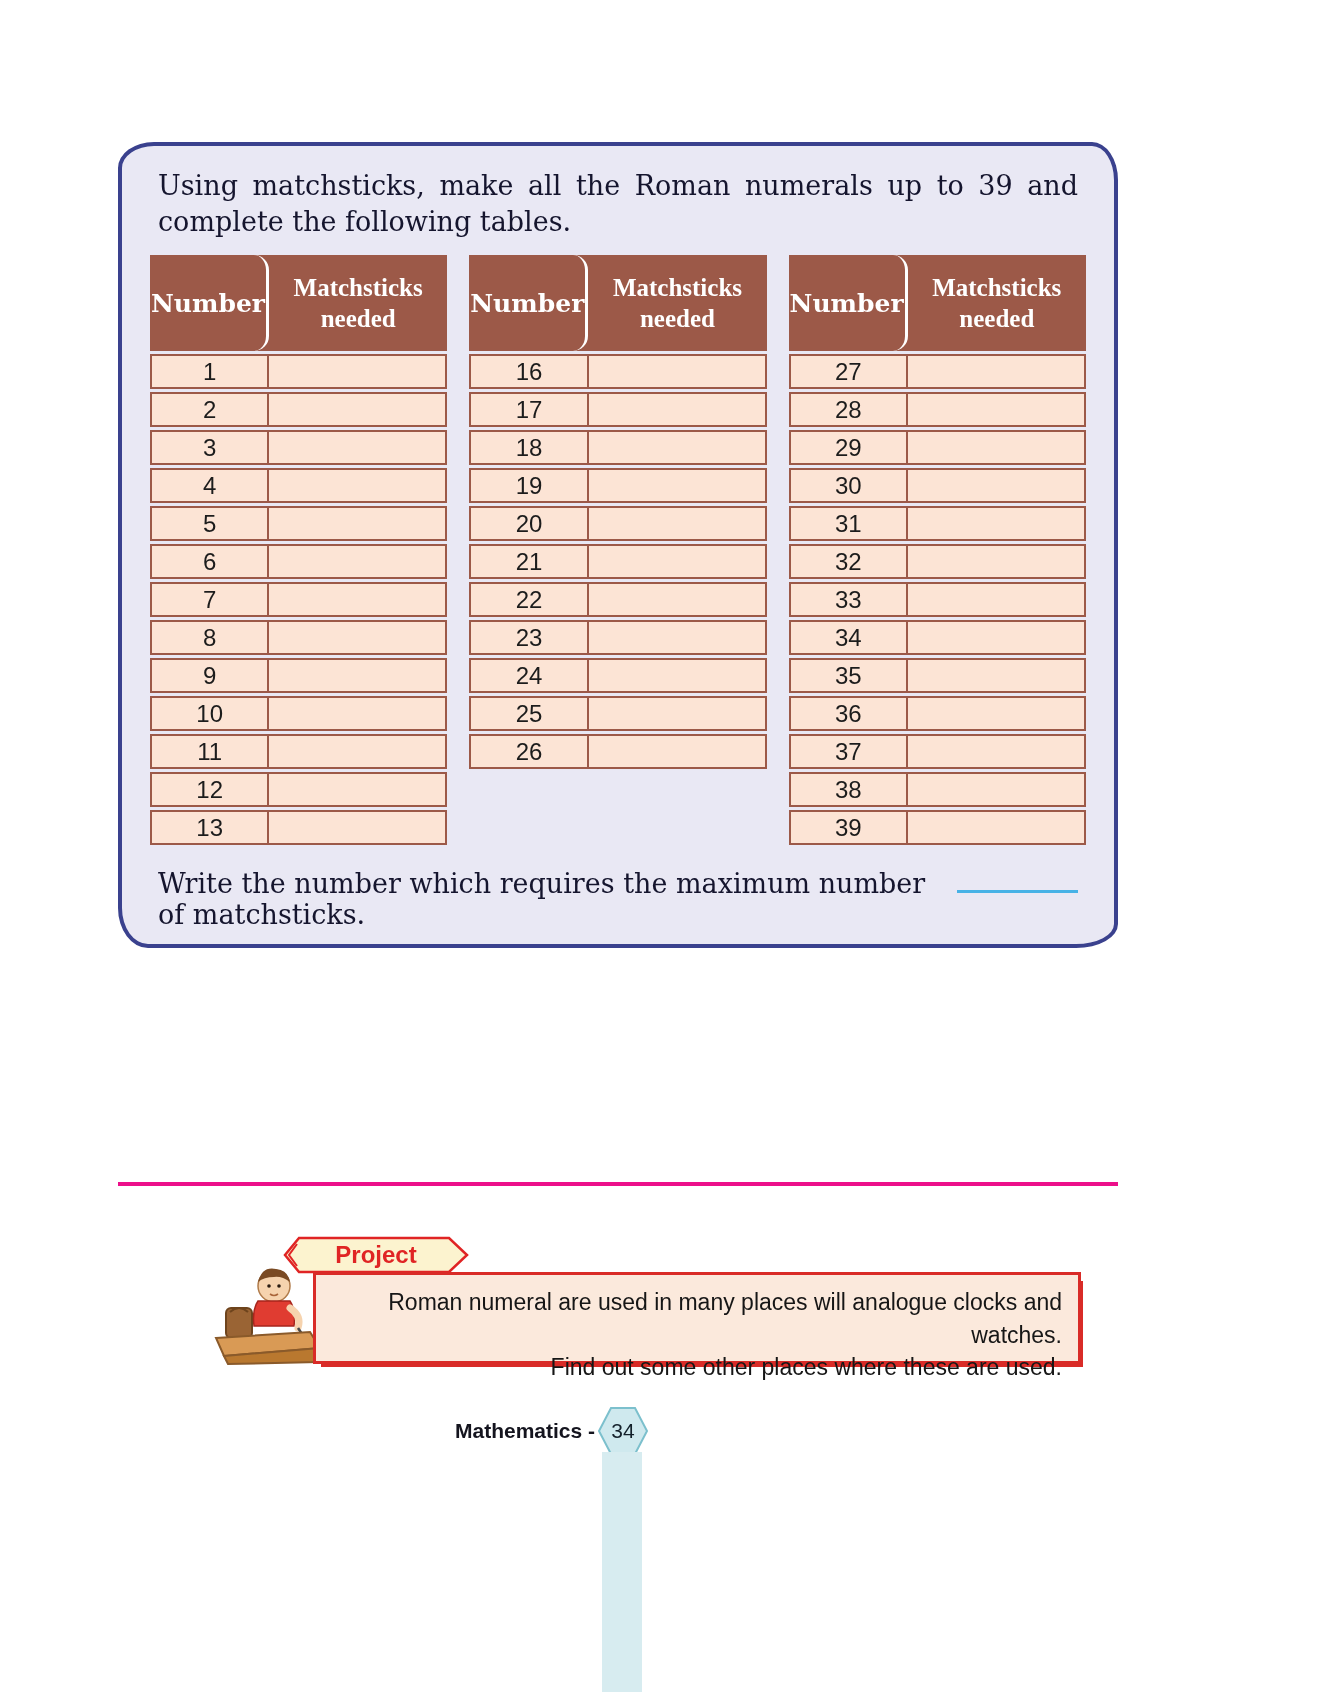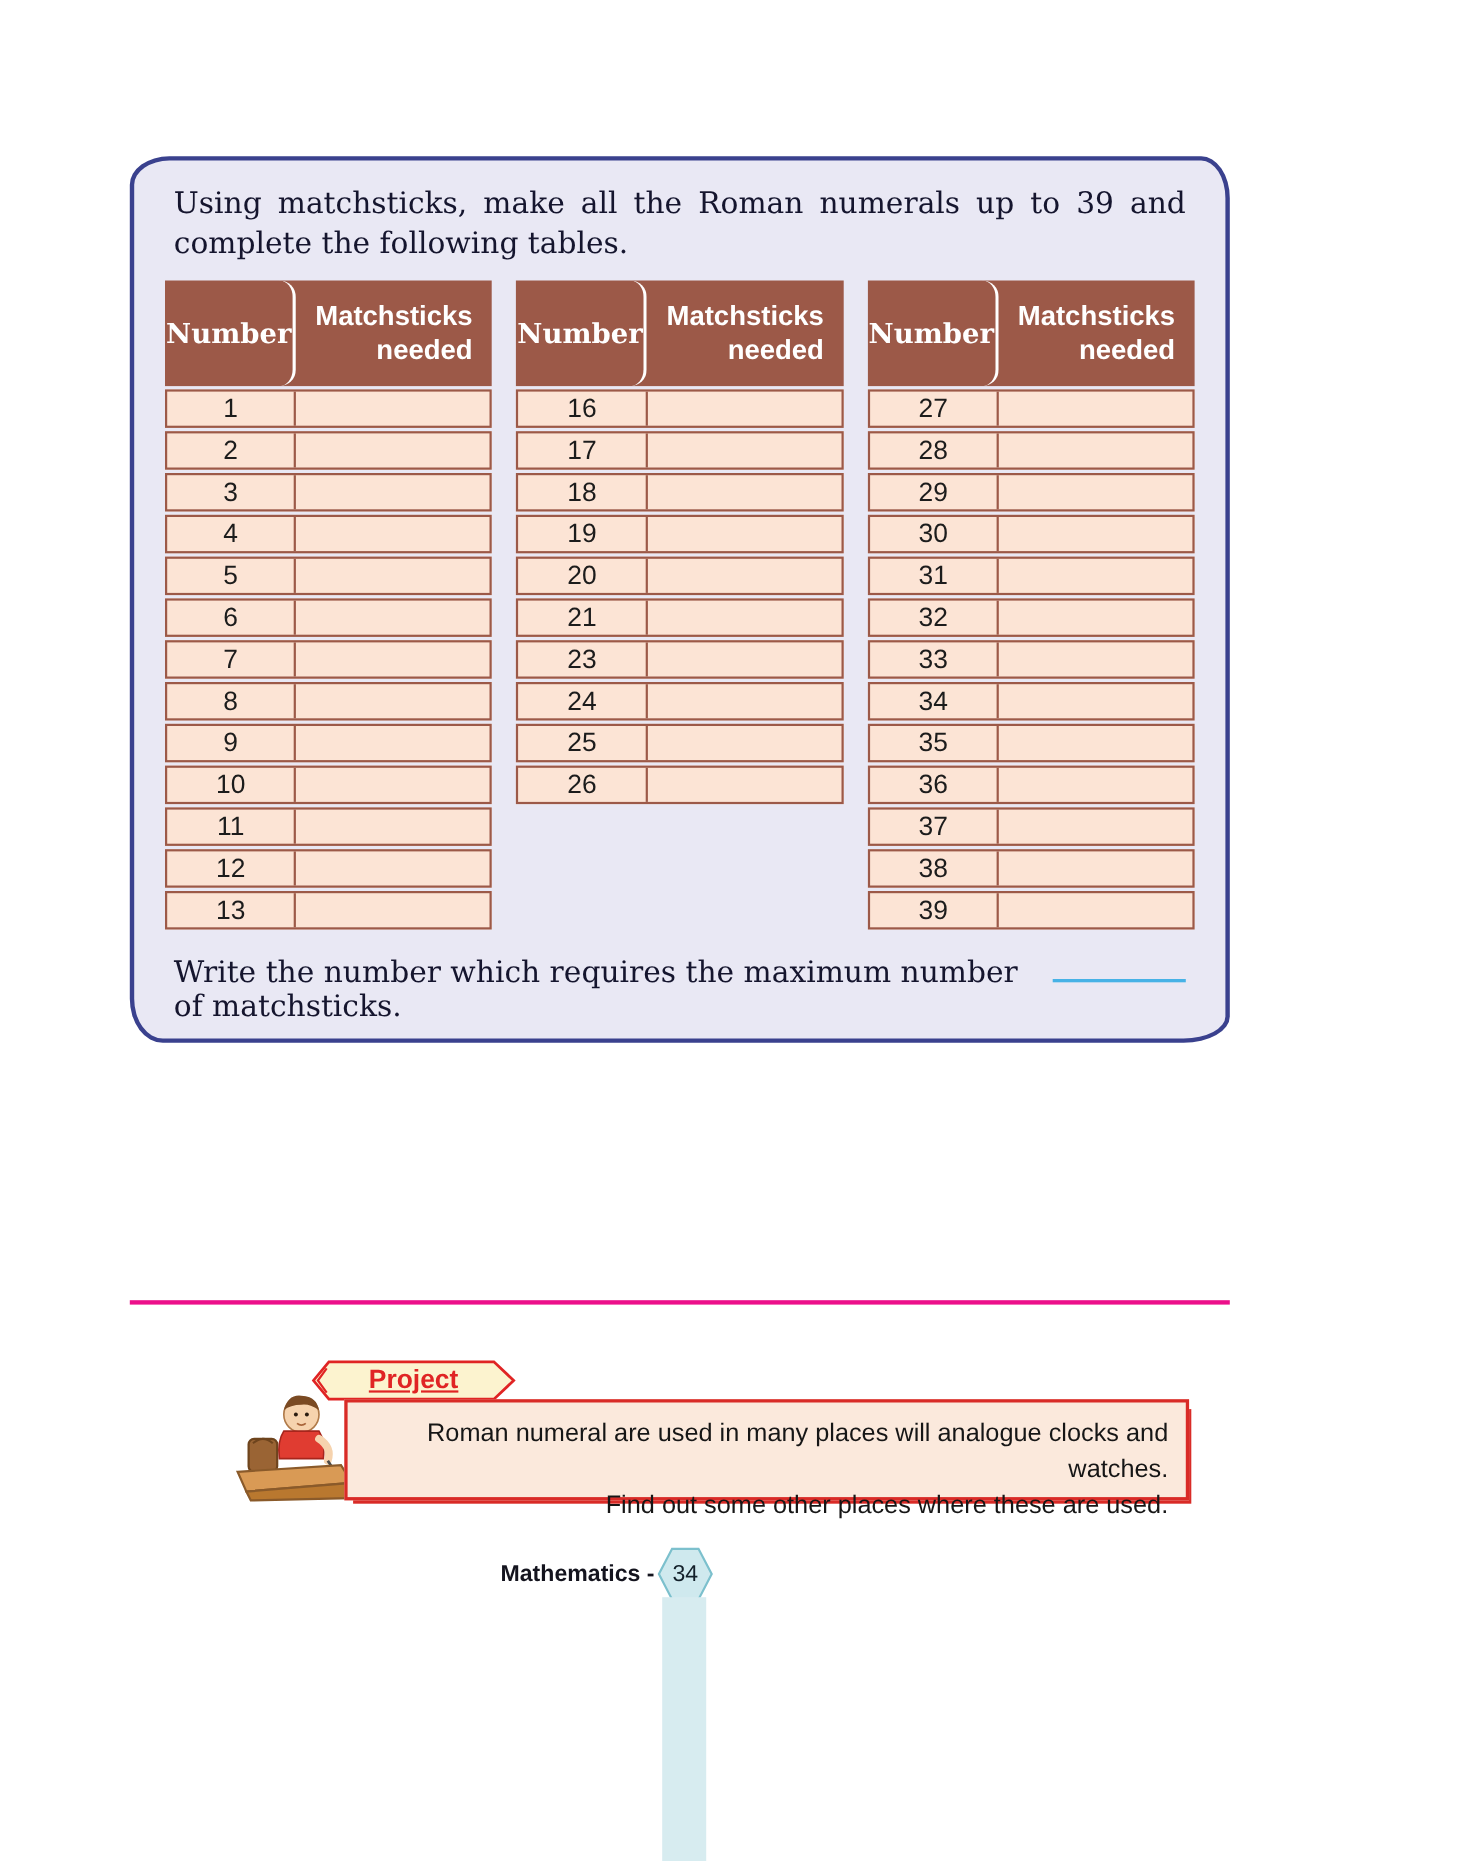--- a/index.html
+++ b/index.html
@@ -15,43 +15,43 @@
   }
   .instruction {
     font-family:"DejaVu Serif", serif; font-size:27px; color:#15152e;
     text-align:justify; line-height:1.32; margin:0 12px 16px;
   }
   .tables-wrap { display:flex; gap:22px; padding:0 4px; }
   .match-table { flex:1; }
   .mt-header { display:flex; background:#9c5948; color:#ffffff; height:96px; }
   .mt-h1 { width:40%; display:flex; align-items:center; justify-content:center;
     border-right:3px solid #ffffff; font-family:"DejaVu Serif", serif; font-weight:bold; font-size:25px;border-radius:15px; }
-  .mt-h2 { flex:1; display:flex; align-items:center; justify-content:center; text-align:right;
-    font-family:Liberation Sans, sans-serif; font-weight:bold; font-size:25px; line-height:1.25; }
+  .mt-h2 { flex:1; display:flex; align-items:center; justify-content:center; text-align:center;
+    font-family:Liberation Serif, serif; font-weight:bold; font-size:25px; line-height:1.25; }
   .mt-row { display:flex; border:2px solid #9c5948; background:#fce4d5; height:35px; margin-top:3px; }
   .mt-row:first-child { margin-top:6px; }
   .mt-num { width:40%; border-right:2px solid #9c5948; display:flex; align-items:center;
     justify-content:center; font-size:24px; color:#1c1c1c; }
   .mt-blank { flex:1; }
 
   .question-line { display:flex; align-items:baseline; margin:18px 12px 0; }
   .question-text { font-family:"DejaVu Serif", serif; font-size:27px; color:#15152e; }
   .answer-blank { display:inline-block; width:150px; height:30px;
     border-bottom:3px solid #47b2e6; margin-left:8px; }
 
   
   .pink-divider { position:absolute; left:118px; top:1182px; width:1000px; height:4px;
     background:#ec0f8a; border:none; }
 
   
   .project-badge { position:absolute; left:283px; top:1236px; width:186px; height:38px; }
   .project-badge svg { position:absolute; left:0; top:0; }
   .project-badge .badge-label { position:absolute; left:0; top:0; width:100%; height:100%;
     display:flex; align-items:center; justify-content:center;
-    color:#e02424; font-weight:bold; font-size:24px;text-decoration:underline; }
+    color:#e02424; font-weight:bold; font-size:24px; }
 
   .boy-illustration { position:absolute; left:210px; top:1258px; width:112px; height:108px; }
 
   .project-box { position:absolute; left:313px; top:1272px; width:768px; height:92px;
     background:#fbe9dc; border:3px solid #d92b27; padding:11px 16px;
     box-shadow:5px 6px 0 -3px #d92b27; }
   .project-box p { font-size:23px; color:#161616; line-height:1.42;text-align:right; }
 
   
   .footer-label { position:absolute; left:455px; top:1419px; font-size:21px; font-weight:600; color:#14141e; }
@@ -151,20 +151,24 @@
           </div>
           <div class="mt-row">
             <div class="mt-num">20</div>
             <div class="mt-blank"></div>
           </div>
           <div class="mt-row">
             <div class="mt-num">21</div>
             <div class="mt-blank"></div>
           </div>
           <div class="mt-row">
+            <div class="mt-num">22</div>
+            <div class="mt-blank"></div>
+          </div>
+          <div class="mt-row">
             <div class="mt-num">23</div>
             <div class="mt-blank"></div>
           </div>
           <div class="mt-row">
             <div class="mt-num">24</div>
             <div class="mt-blank"></div>
           </div>
           <div class="mt-row">
             <div class="mt-num">25</div>
             <div class="mt-blank"></div>

